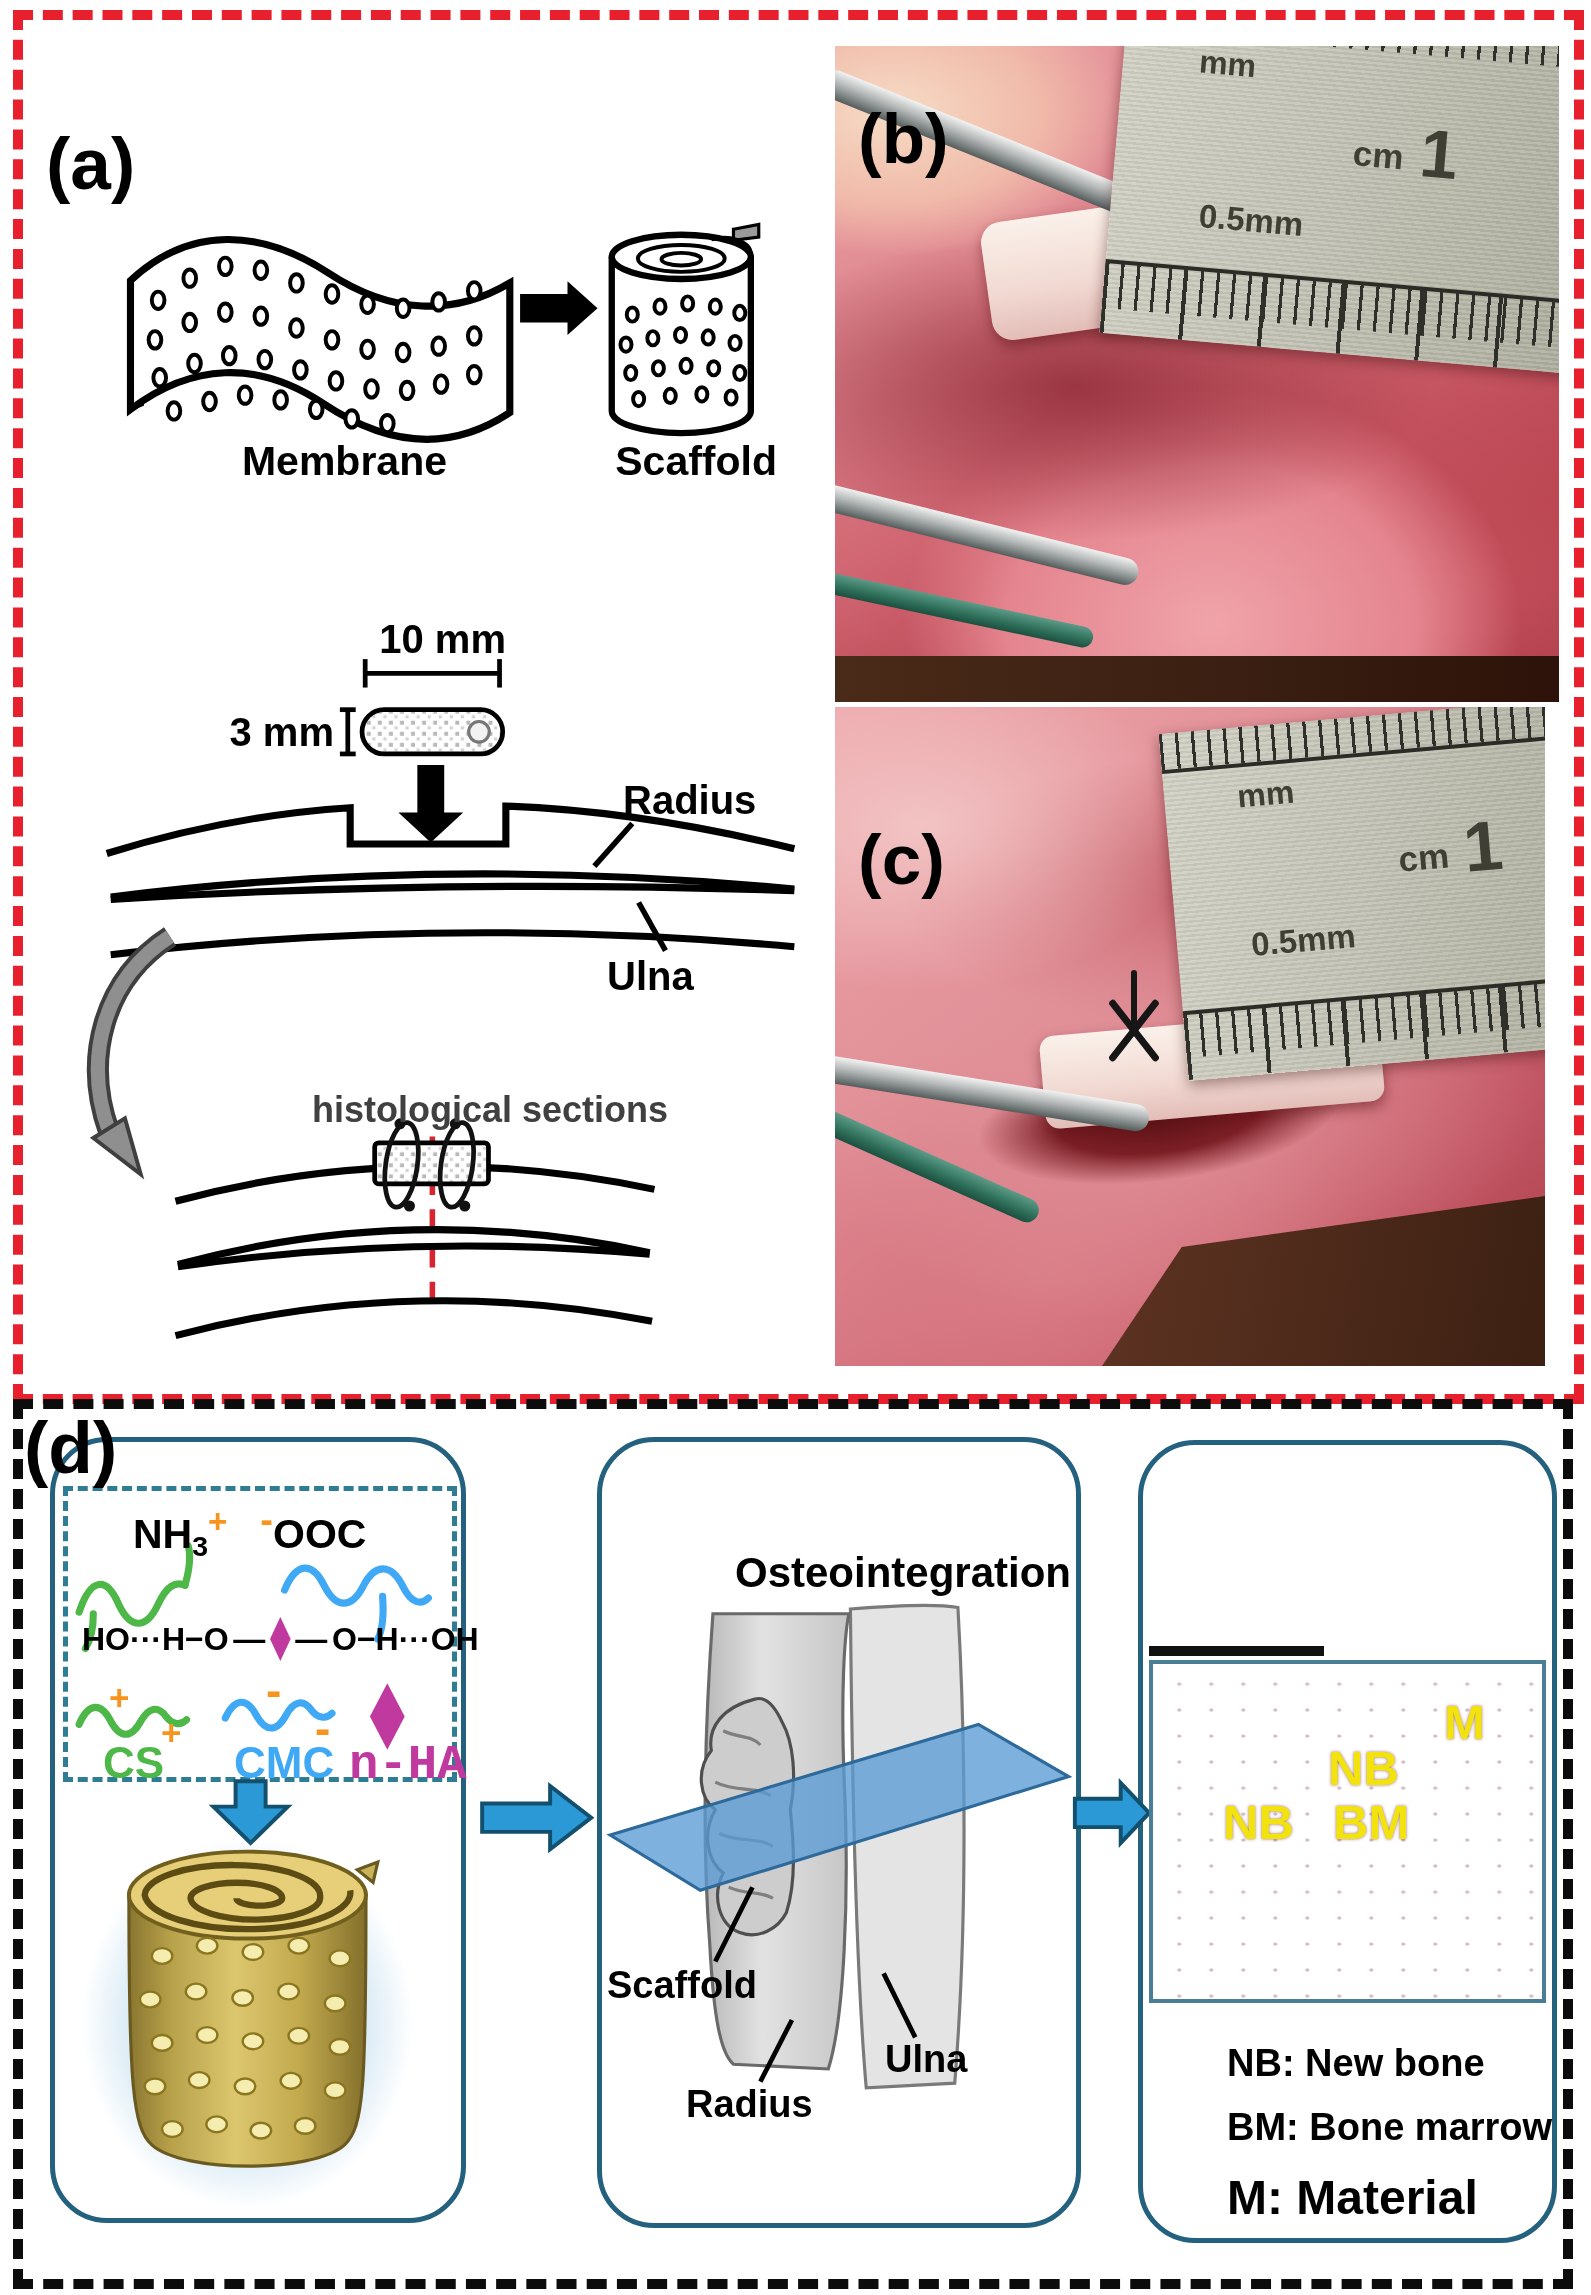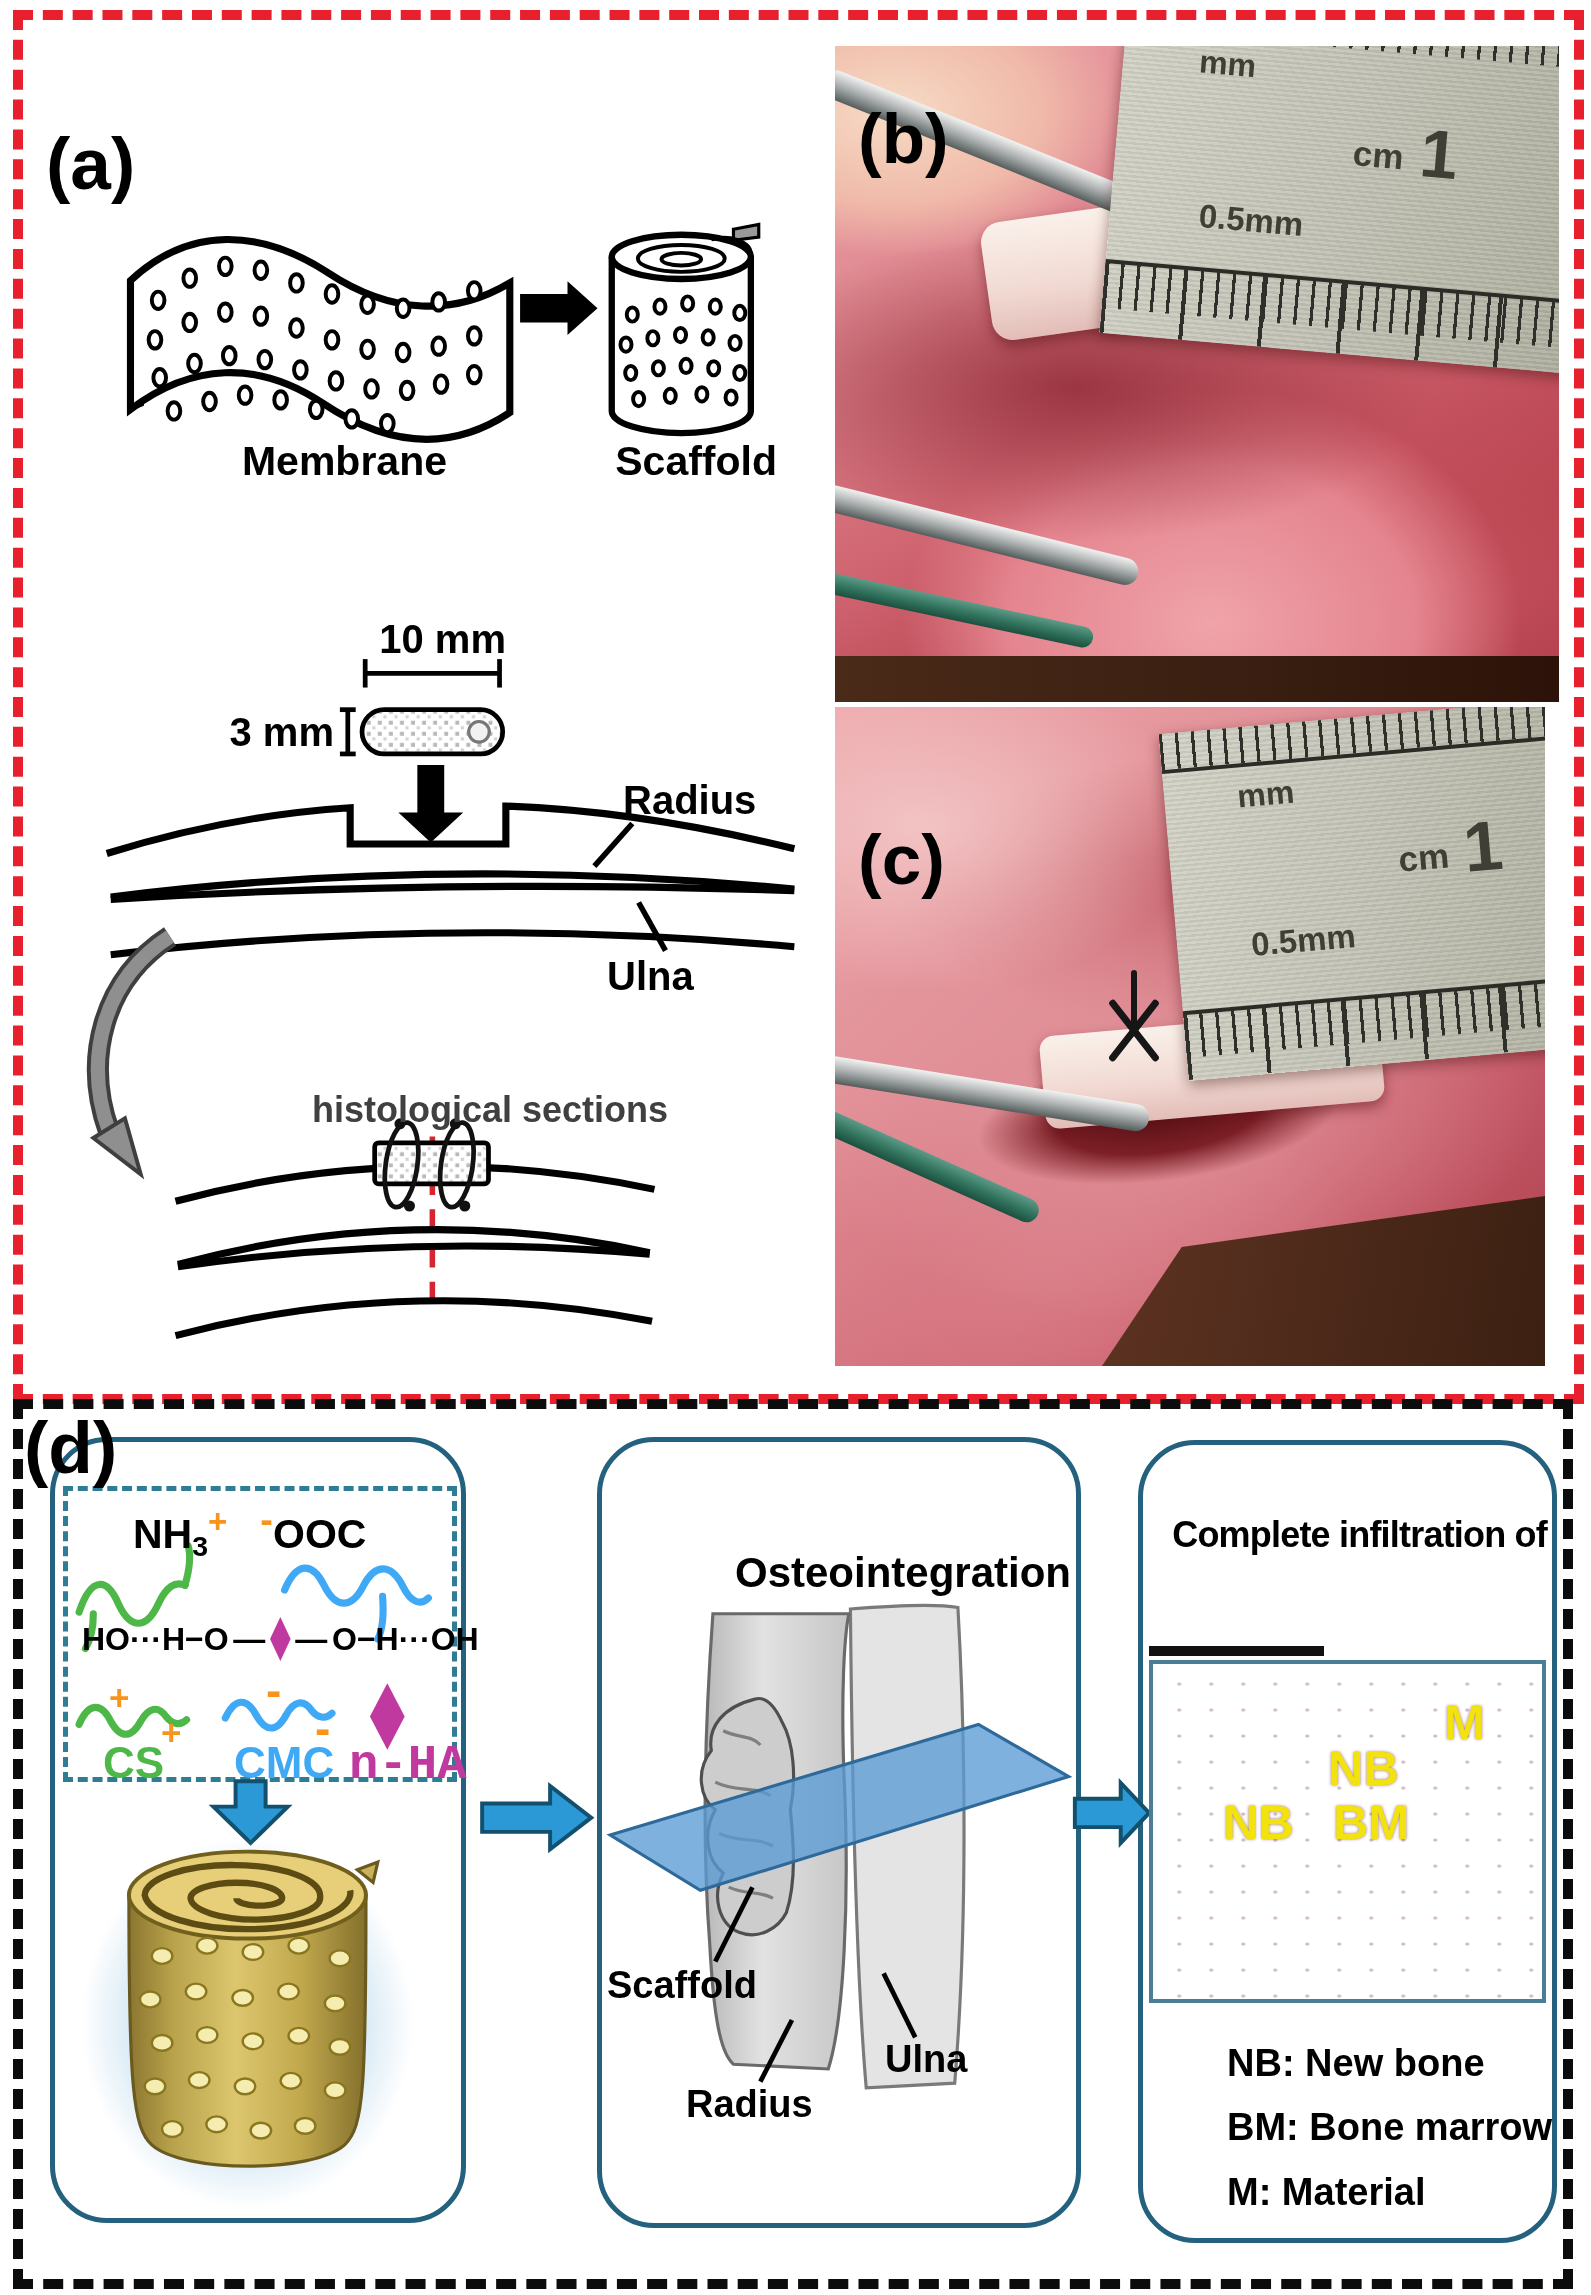--- a/index.html
+++ b/index.html
@@ -369,29 +369,28 @@
 
   <div class="lbl" style="left:103px;top:1739px;font-size:44px;color:#4db748;">CS</div>
   <div class="lbl" style="left:234px;top:1739px;font-size:44px;color:#3fa9f5;">CMC</div>
   <div class="lbl" style="left:349px;top:1739px;font-size:49px;color:#c0399f;font-family:Liberation Mono, monospace;">n-HA</div>
 
   <div class="lbl ctr" style="left:597px;top:1524px;width:474px;font-size:42px;margin-top:26px;">Osteointegration</div>
   <div class="lbl" style="left:607px;top:1965px;font-size:38px;">Scaffold</div>
   <div class="lbl" style="left:686px;top:2084px;font-size:38px;">Radius</div>
   <div class="lbl" style="left:885px;top:2039px;font-size:38px;">Ulna</div>
 
-  <div class="lbl ctr" style="left:1138px;top:1516px;width:409px;font-size:36px;letter-spacing:-0.8px;">Complete infiltration of</div>
   <div class="abs" style="left:1149px;top:1646px;width:175px;height:10.3px;background:#111;"></div>
 
   <div id="hist" class="abs">
     <div class="speck"></div>
     <div class="ylbl" style="left:291px;top:30px;">M</div>
     <div class="ylbl" style="left:175px;top:76px;">NB</div>
     <div class="ylbl" style="left:70px;top:130px;">NB</div>
     <div class="ylbl" style="left:180px;top:130px;">BM</div>
   </div>
 
   <div class="lbl" style="left:1227px;top:2043px;font-size:38px;">NB: New bone</div>
   <div class="lbl" style="left:1227px;top:2107px;font-size:38px;">BM: Bone marrow</div>
-  <div class="lbl" style="left:1227px;top:2172px;font-size:38px;">M: Material</div>
+  <div class="lbl" style="left:1227px;top:2172px;font-size:48px;">M: Material</div>
 
 </div>
 
 
 </body></html>

